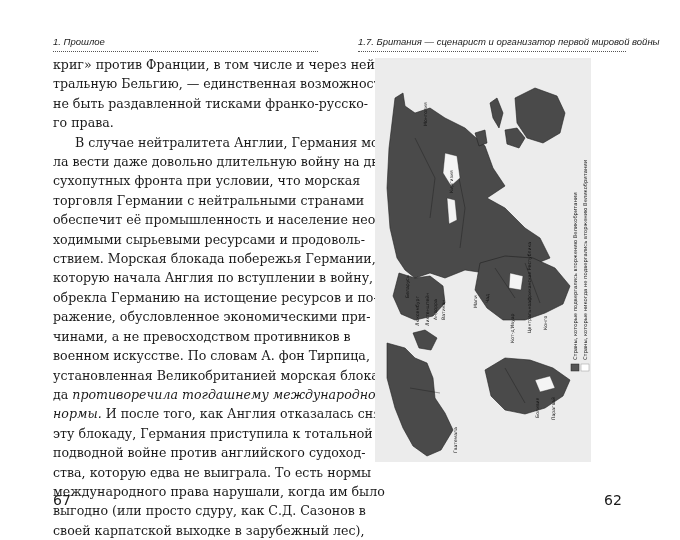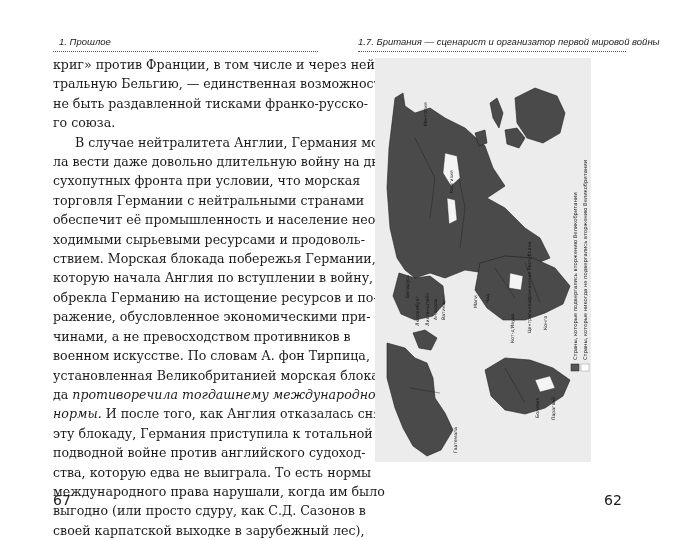--- a/index.html
+++ b/index.html
@@ -8,21 +8,21 @@
 
   .page { position: absolute; top: 0; height: 540px; }
   .page-left { left: 0; width: 340px; }
   .page-right { left: 340px; width: 340px; }
 
   .running-head {
     position: absolute; top: 36px;
     font-family: "Liberation Sans", "DejaVu Sans", sans-serif;
     font-style: italic; font-size: 9.5px; color: #222;
   }
-  .page-left .running-head { left: 59px; }
+  .page-left .running-head { left: 53px; }
   .page-right .running-head { left: 18px; }
   .rule {
     position: absolute; top: 51px; height: 0;
     border-top: 1px dotted #555;
   }
   .page-left .rule { left: 53px; width: 265px; }
   .page-right .rule { left: 18px; width: 268px; }
 
   .body-text {
     position: absolute; left: 53px; top: 55px; width: 267px;
@@ -55,21 +55,21 @@
 
 <div class="page page-left">
   <div class="running-head">1. Прошлое</div>
   <div class="rule"></div>
 
   <div class="body-text">
     <div>
       <span class="line">криг» против Франции, в том числе и через ней-</span>
       <span class="line">тральную Бельгию, — единственная возможность</span>
       <span class="line">не быть раздавленной тисками франко-русско-</span>
-      <span class="line last">го союза.</span>
+      <span class="line last">го права.</span>
     </div>
     <div>
       <span class="line" style="padding-left:22px">В случае нейтралитета Англии, Германия мог-</span>
       <span class="line">ла вести даже довольно длительную войну на два</span>
       <span class="line">сухопутных фронта при условии, что морская</span>
       <span class="line">торговля Германии с нейтральными странами</span>
       <span class="line">обеспечит её промышленность и население необ-</span>
       <span class="line">ходимыми сырьевыми ресурсами и продоволь-</span>
       <span class="line">ствием. Морская блокада побережья Германии,</span>
       <span class="line">которую начала Англия по вступлении в войну,</span>

